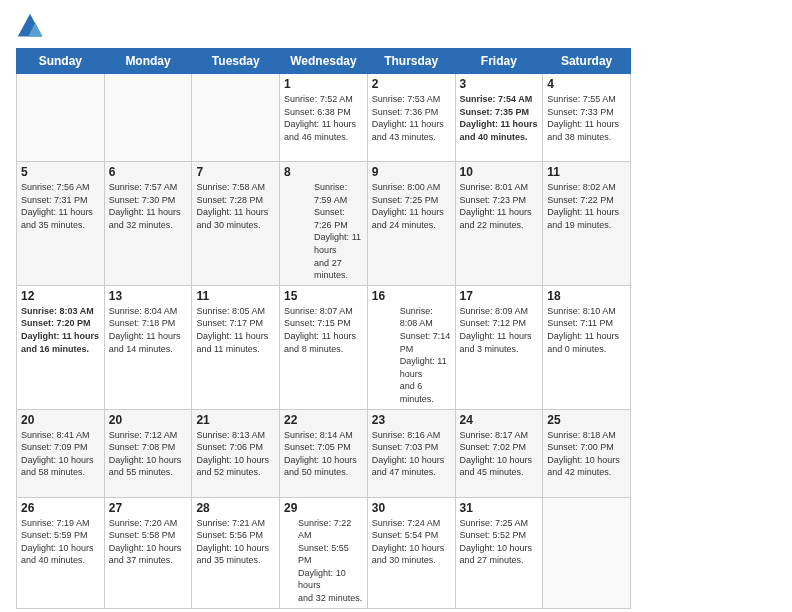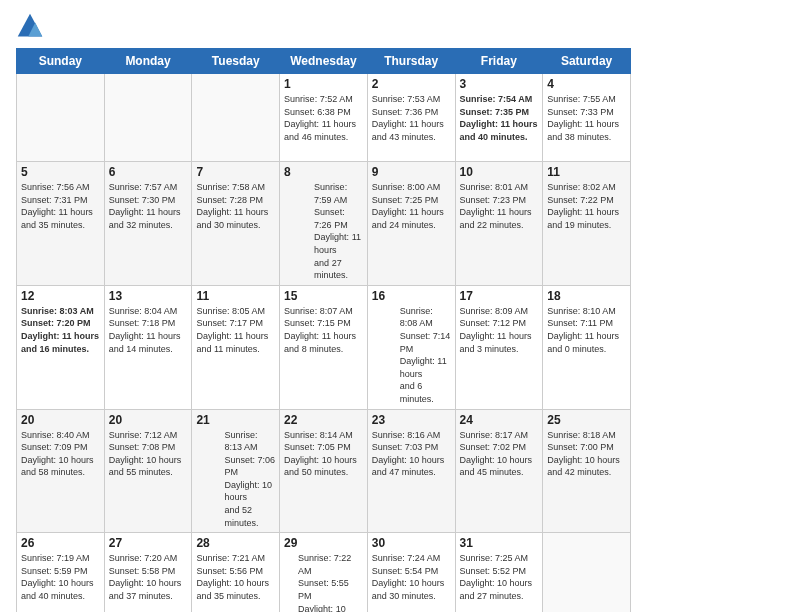--- a/index.html
+++ b/index.html
@@ -258,35 +258,35 @@
             <div class="day-num">18</div>
             <div class="day-info" style="white-space: pre-line;">Sunrise: 8:10 AM
 Sunset: 7:11 PM
 Daylight: 11 hours
 and 0 minutes.</div>
           </td>
         </tr>
         <tr>
           <td>
             <div class="day-num">20</div>
-            <div class="day-info" style="white-space: pre-line;">Sunrise: 8:40 AM
+            <div class="day-info" style="white-space: pre-line;">Sunrise: 8:41 AM
 Sunset: 7:09 PM
 Daylight: 10 hours
 and 58 minutes.</div>
           </td>
           <td>
             <div class="day-num">20</div>
             <div class="day-info" style="white-space: pre-line;">Sunrise: 7:12 AM
 Sunset: 7:08 PM
 Daylight: 10 hours
 and 55 minutes.</div>
           </td>
           <td>
             <div class="day-num">21</div>
-            <div class="day-info" style="white-space: pre-line; margin-left: 28px;">Sunrise: 8:13 AM
+            <div class="day-info" style="white-space: pre-line;">Sunrise: 8:13 AM
 Sunset: 7:06 PM
 Daylight: 10 hours
 and 52 minutes.</div>
           </td>
           <td>
             <div class="day-num">22</div>
             <div class="day-info" style="white-space: pre-line;">Sunrise: 8:14 AM
 Sunset: 7:05 PM
 Daylight: 10 hours
 and 50 minutes.</div>

